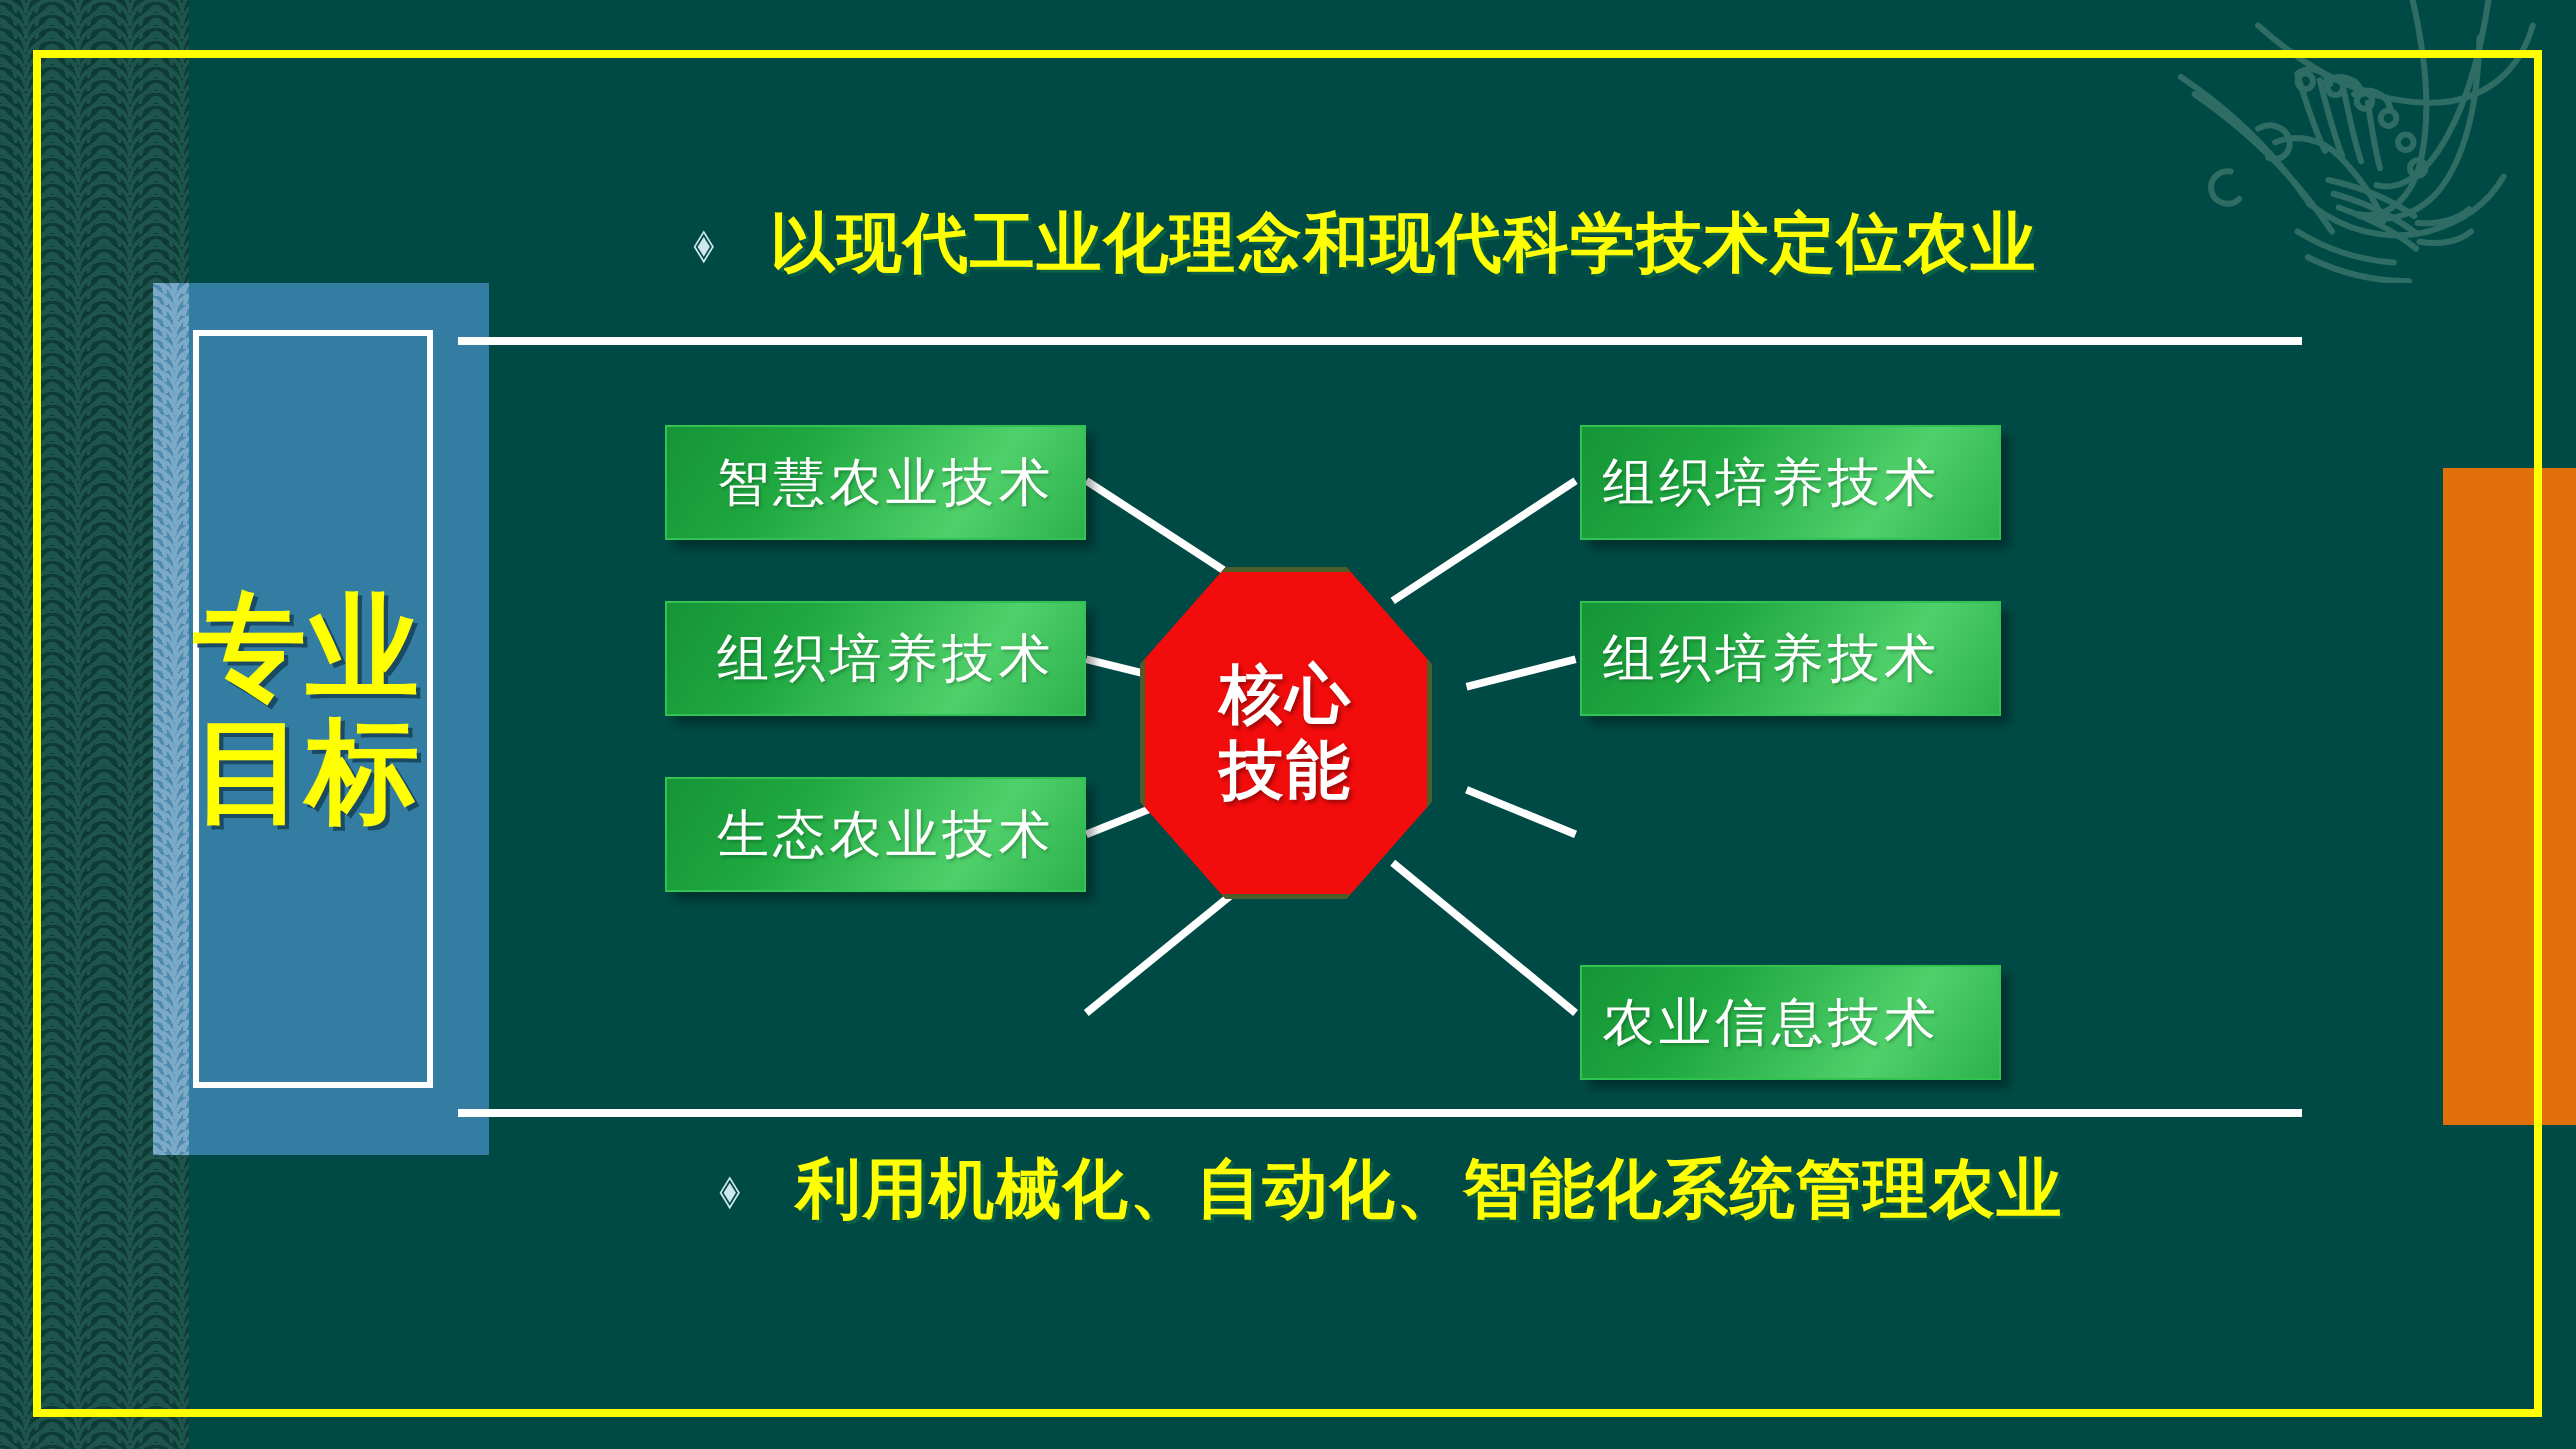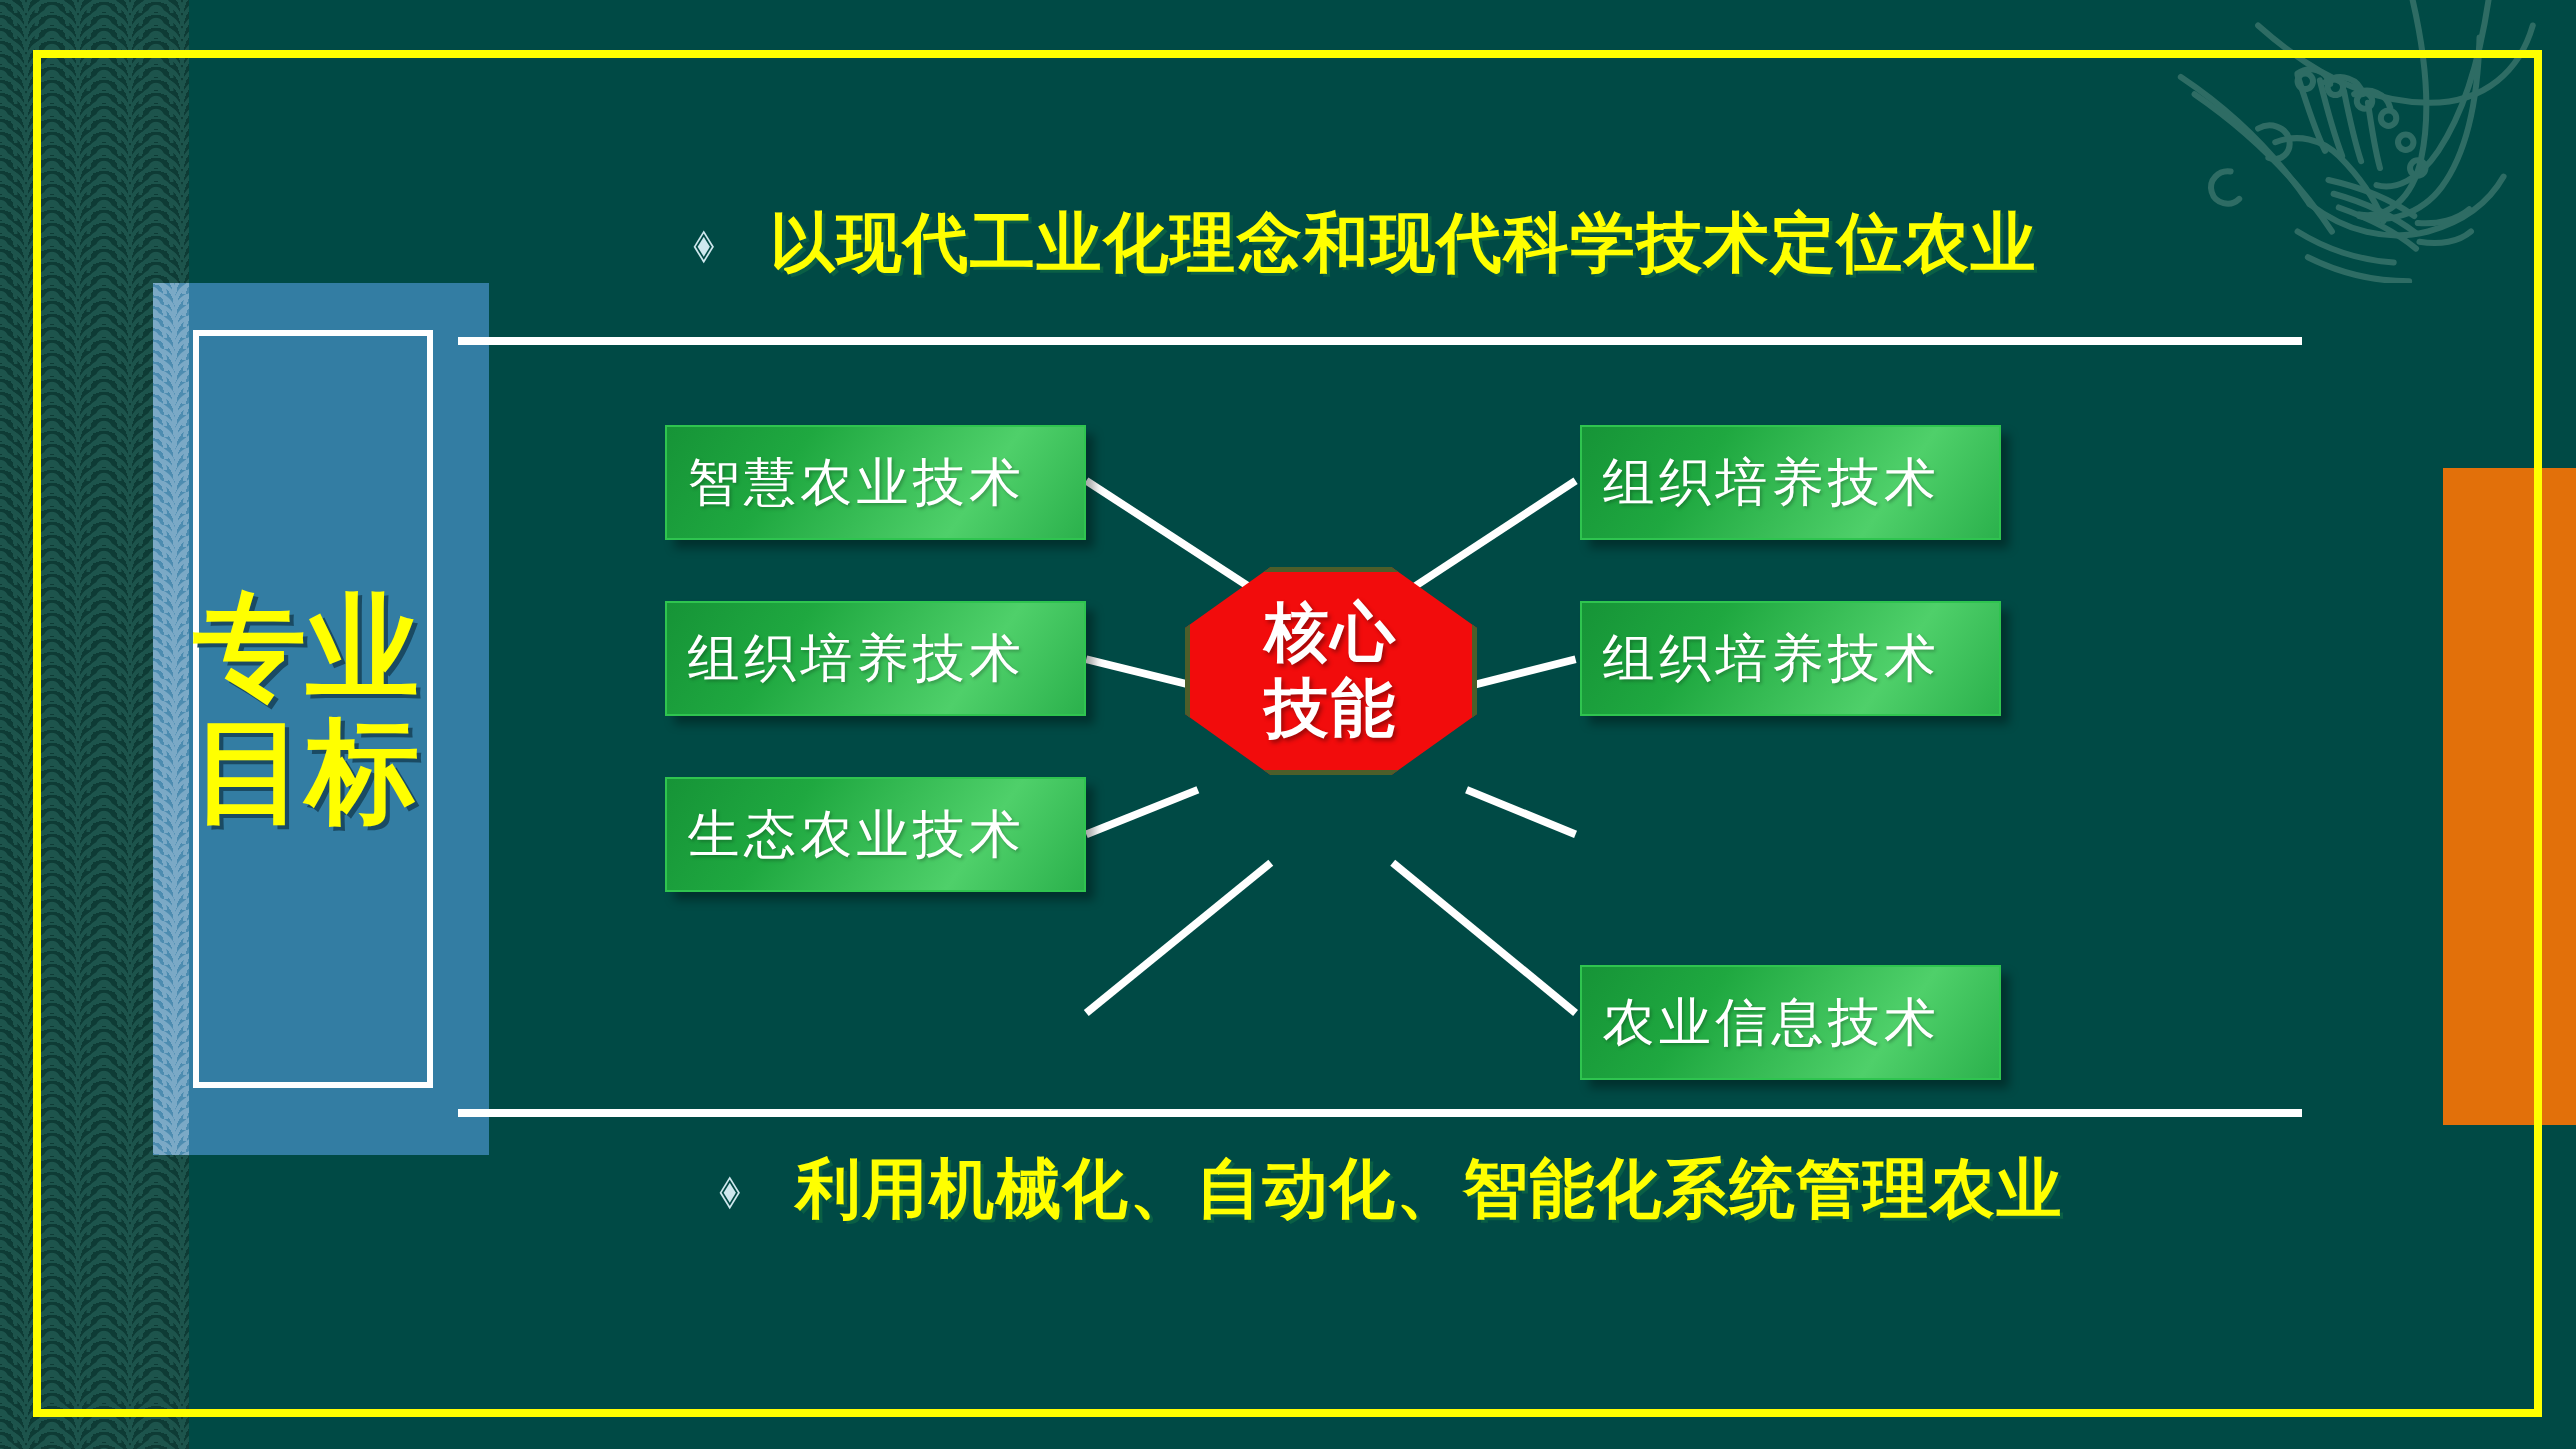--- a/index.html
+++ b/index.html
@@ -120,26 +120,26 @@
     box-shadow:8.6px 8.6px 9.4px rgba(0,0,0,.35);
     display:flex;align-items:center;
     color:#ffffff;
     font-family:"Liberation Serif","DejaVu Serif",serif;
     font-size:52px;
     letter-spacing:4.3px;
     padding-left:20.6px;
     text-shadow:1.7px 1.7px 3.4px rgba(0,0,0,.25);
     white-space:nowrap;
   }
-  .left-box{left:665px;}
+  .left-box{left:665px;justify-content:center;}
   .right-box{left:1580px;}
 
   
   #core-node{
-    position:absolute;left:1185px;top:567px;width:292px;height:208px;
+    position:absolute;left:1140px;top:567px;width:292px;height:332px;
   }
   #core-shape{
     position:absolute;inset:0;
     background:#f20c0c;
     border:5.2px solid #4c5e2a;
     clip-path:polygon(29.3% 0%,70.7% 0%,100% 29.3%,100% 70.7%,70.7% 100%,29.3% 100%,0% 70.7%,0% 29.3%);
   }
   #core-label{
     position:absolute;inset:0;
     display:flex;flex-direction:column;align-items:center;justify-content:center;

